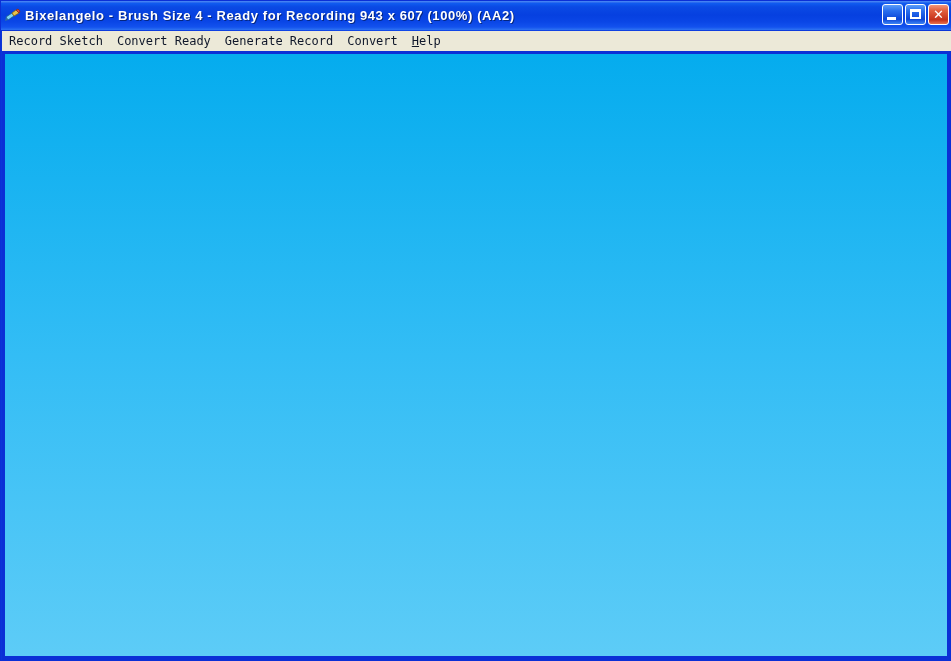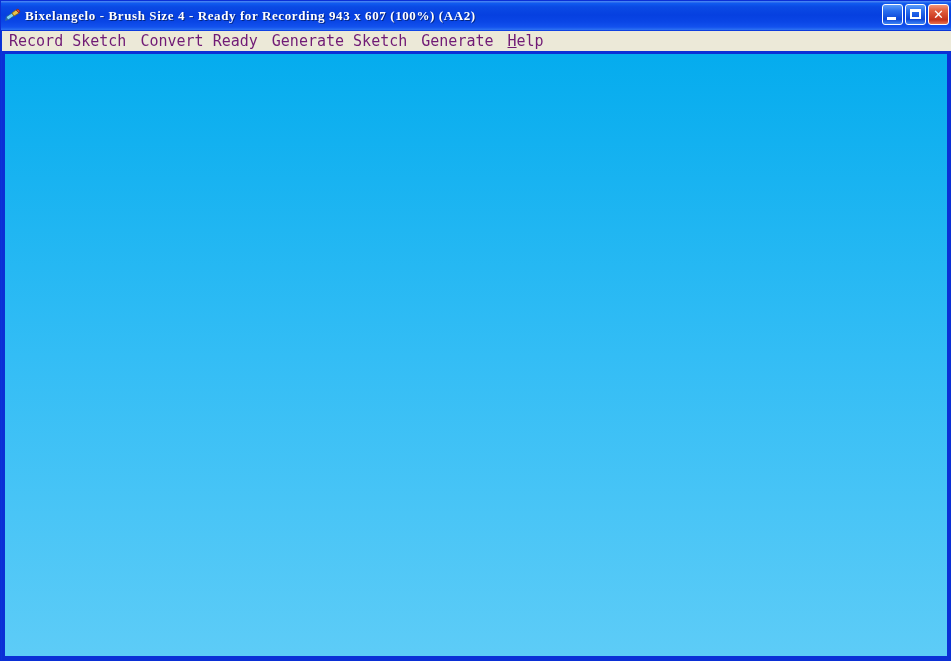--- a/index.html
+++ b/index.html
@@ -56,21 +56,21 @@
     width: 16px;
     height: 16px;
     margin-left: 4px;
     margin-right: 4px;
     flex: 0 0 auto;
     position: relative;
   }
 
   .title-text {
     color: #FFFFFF;
-    font-family: Liberation Serif, serif;
+    font-family: Liberation Sans, sans-serif;
     font-size: 13px;
     font-weight: bold;
     letter-spacing: 0.6px;
     white-space: nowrap;
     text-shadow: 1px 1px 0px rgba(0,0,0,0.45);
     position: relative;
     z-index: 2;
   }
 
   
@@ -135,22 +135,22 @@
     top: 30px;
     width: 949px;
     height: 20px;
     background: #ECE9D8;
     display: flex;
     align-items: center;
     box-sizing: border-box;
   }
   .menu-item {
     font-family: "DejaVu Sans Mono", monospace;
-    font-size: 15px;
-    color: #701a75;
+    font-size: 12px;
+    color: #0f172a;
     padding: 2px 7px 2px 7px;
     white-space: nowrap;
     cursor: default;
     line-height: 14px;
   }
   .menu-item .accel {
     text-decoration: underline;
   }
 
   
@@ -200,24 +200,24 @@
   </div>
 
   <div id="menu-bar">
     <div class="menu-item">
       <span>Record Sketch</span>
     </div>
     <div class="menu-item">
       <span>Convert Ready</span>
     </div>
     <div class="menu-item">
-      <span>Generate Sketch</span>
-    </div>
-    <div class="menu-item">
-      <span>Generate</span>
+      <span>Generate Record</span>
+    </div>
+    <div class="menu-item">
+      <span>Convert</span>
     </div>
     <div class="menu-item">
       <span class="accel">H</span><span>elp</span>
     </div>
   </div>
 
   <div id="canvas-frame">
     <div id="sketch-canvas"></div>
   </div>
 

